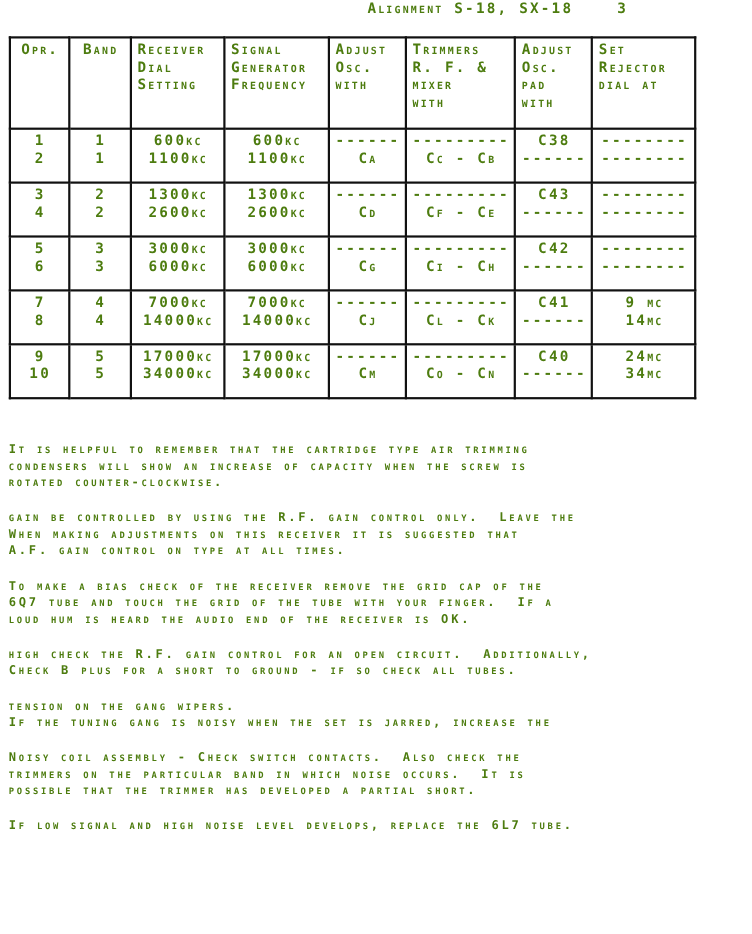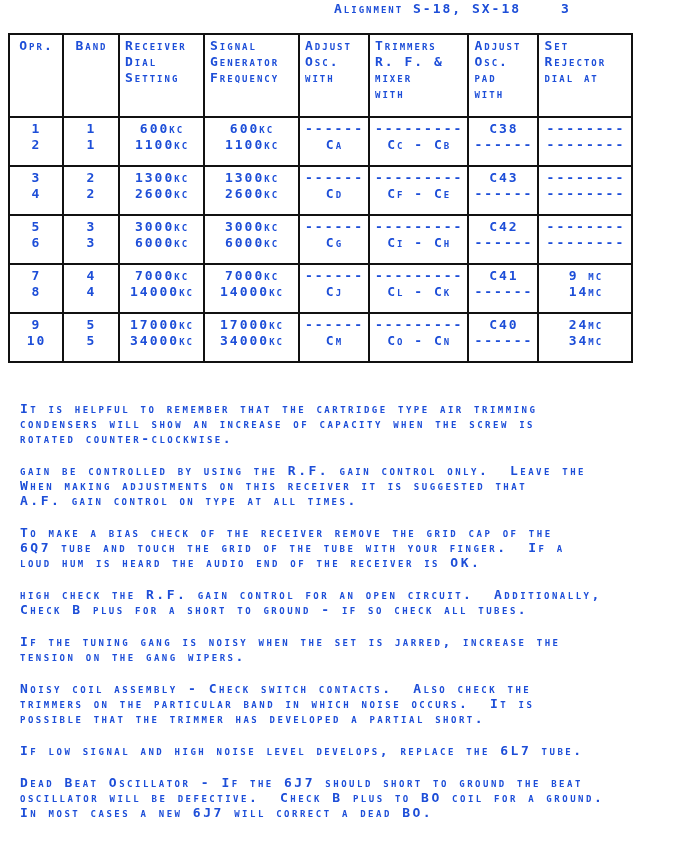--- a/index.html
+++ b/index.html
@@ -6,21 +6,21 @@
   .page {
     position:relative;
     width:684px; height:849px;
     box-sizing:border-box;
     padding:2px 10px 0 8px;
     background:#ffffff;
     overflow:hidden;
     font-family:"DejaVu Sans Mono","Liberation Mono",monospace;
     font-weight:700;
     font-variant:small-caps;
-    color:#1d4ed8;
+    color:#4d7c0f;
   }
   .page-header {
     display:flex;
     font-size:13px;
     letter-spacing:2px;
     line-height:14px;
     white-space:pre;
   }
   .page-header .title { margin-left:326px; }
   .page-header .pagenum { margin-left:40px; }
@@ -41,24 +41,24 @@
     overflow:hidden;
     white-space:pre;
     text-align:center;
   }
   table.align-table th { text-align:left; height:76px;margin-top:32px; }
   table.align-table td { height:42px; }
   table.align-table .center { text-align:center; }
 
   .body-text { margin-top:38px; }
   .paragraph {
-    font-size:13px;
+    font-size:11px;
     letter-spacing:2.5px;
     line-height:15px;
-    margin:0 0 17px 12px;
+    margin:0 0 17px 0;
     white-space:pre;
   }
 </style>
 </head>
 <body>
 
 <div class="page">
 
   <div class="page-header">
     <span class="title">Alignment S-18, SX-18</span>
@@ -140,19 +140,18 @@
           <td><div>24mc</div><div>34mc</div></td>
         </tr>
       </tbody>
   </table>
 
   <div class="body-text">
       <div class="paragraph"><div>It is helpful to remember that the cartridge type air trimming</div><div>condensers will show an increase of capacity when the screw is</div><div>rotated counter-clockwise.</div></div>
       <div class="paragraph"><div>gain be controlled by using the R.F. gain control only.  Leave the</div><div>When making adjustments on this receiver it is suggested that</div><div>A.F. gain control on type at all times.</div></div>
       <div class="paragraph"><div>To make a bias check of the receiver remove the grid cap of the</div><div>6Q7 tube and touch the grid of the tube with your finger.  If a</div><div>loud hum is heard the audio end of the receiver is OK.</div></div>
       <div class="paragraph"><div>high check the R.F. gain control for an open circuit.  Additionally,</div><div>Check B plus for a short to ground - if so check all tubes.</div></div>
-      <div class="paragraph"><div>If the tuning gang is noisy when the set is jarred, increase the</div><div>tension on the gang wipers.</div></div>
+      <div class="paragraph"><div>tension on the gang wipers.</div><div>If the tuning gang is noisy when the set is jarred, increase the</div></div>
       <div class="paragraph"><div>Noisy coil assembly - Check switch contacts.  Also check the</div><div>trimmers on the particular band in which noise occurs.  It is</div><div>possible that the trimmer has developed a partial short.</div></div>
       <div class="paragraph"><div>If low signal and high noise level develops, replace the 6L7 tube.</div></div>
-      <div class="paragraph"><div>Dead Beat Oscillator - If the 6J7 should short to ground the beat</div><div>oscillator will be defective.  Check B plus to BO coil for a ground.</div><div>In most cases a new 6J7 will correct a dead BO.</div></div>
     </div>
 
 </div>
 
 </body></html>

